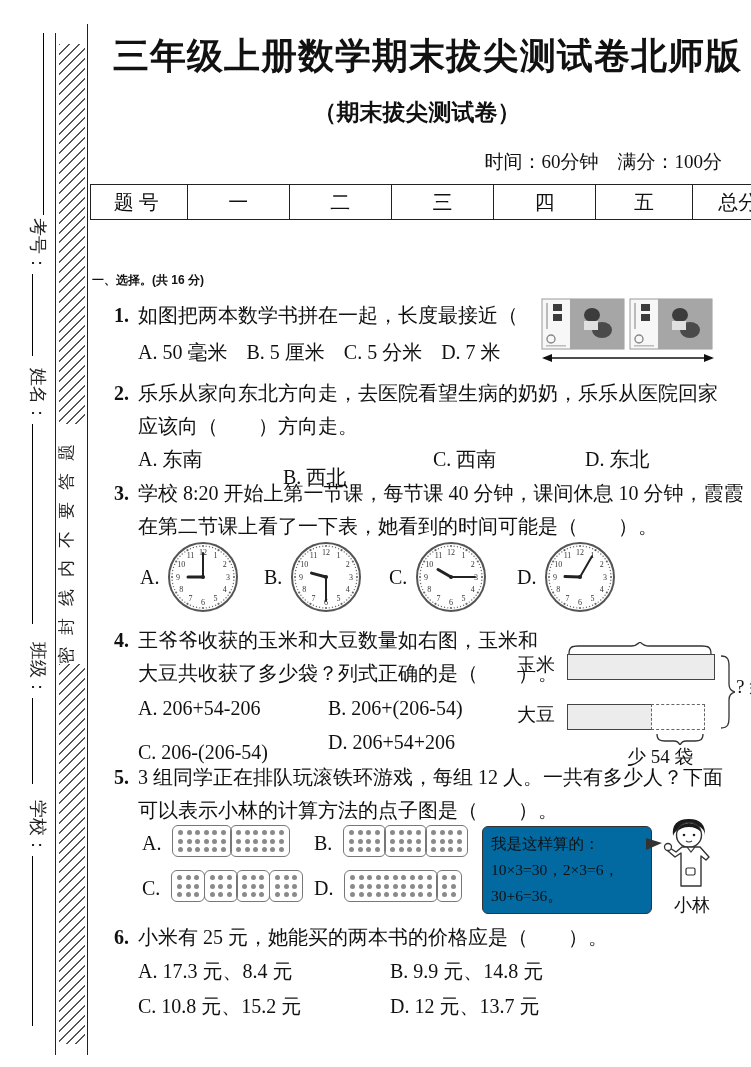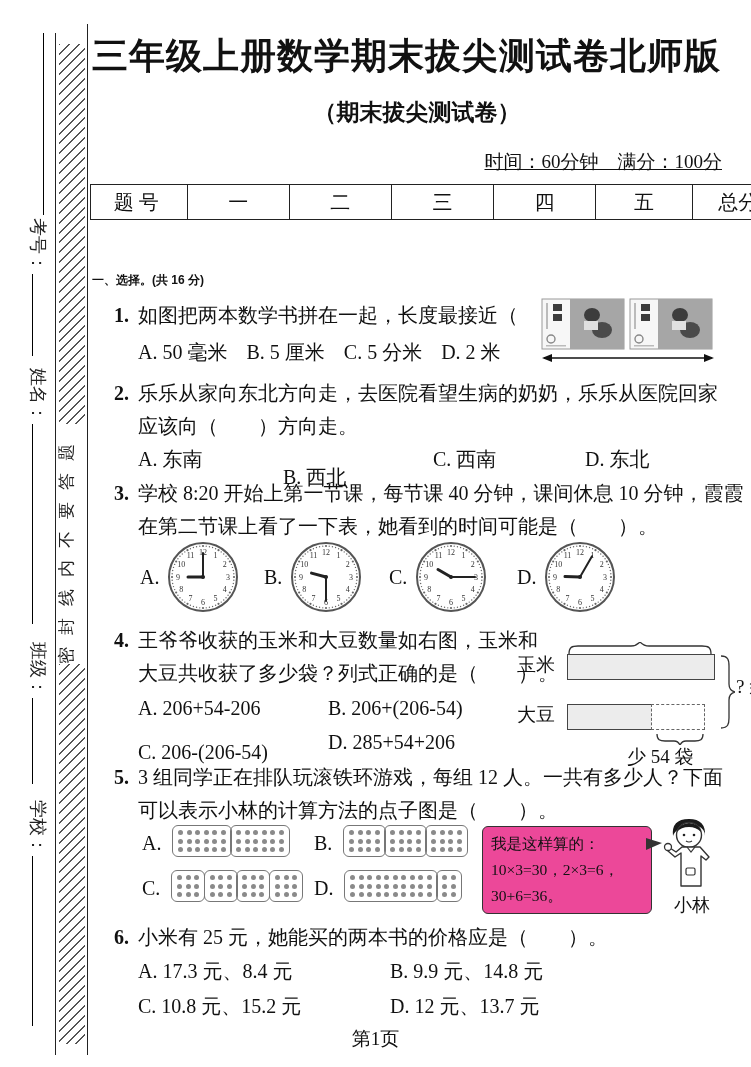--- a/index.html
+++ b/index.html
@@ -19,25 +19,25 @@
              transform-origin:0 0;font-size:17px;letter-spacing:12px;white-space:nowrap;color:#222;}
   .seal-field{position:absolute;left:50px;transform:rotate(90deg);transform-origin:0 0;
               white-space:nowrap;font-size:18px;color:#222;}
   .seal-field .blank{display:inline-block;border-bottom:1.2px solid #000;height:13px;margin-left:2px;}
   .f1{top:218px;width:150px;} .f1 .blank{width:82px;}
   .f2{top:368px;width:272px;} .f2 .blank{width:200px;}
   .f3{top:642px;width:158px;} .f3 .blank{width:86px;}
   .f4{top:800px;width:245px;} .f4 .blank{width:170px;}
 
   
-  .title{position:absolute;top:32px;left:92px;width:650px;text-align:left;
+  .title{position:absolute;top:32px;left:92px;width:650px;text-align:right;
          font-family:"Liberation Sans",sans-serif;font-weight:900;font-size:36px;letter-spacing:1px;}
   .subtitle{position:absolute;top:97px;left:92px;width:650px;text-align:center;
             font-family:"Liberation Sans",sans-serif;font-weight:700;font-size:23px;}
-  .info{position:absolute;top:149px;left:92px;width:630px;text-align:right;font-size:19px;text-decoration:underline;}
+  .info{position:absolute;top:149px;left:92px;width:630px;text-align:right;font-size:19px;}
 
   
   table.score{position:absolute;top:184px;left:90px;border-collapse:collapse;width:695px;}
   table.score td{border:1.7px solid #222;height:34px;text-align:center;font-size:20px;padding:0;}
   table.score td.lbl{letter-spacing:5px;}
 
   
   .content{position:absolute;left:90px;top:0;width:660px;font-size:20px;line-height:30px;}
   .sec{position:absolute;top:265px;left:2px;font-family:"Liberation Sans",sans-serif;
        font-weight:700;font-size:12px;}
@@ -77,21 +77,21 @@
 
   
   .dot-item{position:absolute;display:flex;align-items:flex-start;gap:12px;}
   .di0{left:52px;top:63px;} .di1{left:224px;top:63px;}
   .di2{left:52px;top:108px;} .di3{left:224px;top:108px;}
   .dot-item .opt-label{line-height:36px;}
   .dotbox{display:inline-flex;}
   .dotgroup{border:1.3px solid #777;border-radius:6px;padding:4px 5px;display:grid;gap:3.5px;margin-left:-1.3px;}
   .dot{width:5px;height:5px;border-radius:50%;background:#8a8a8a;}
   .bubble{position:absolute;left:392px;top:64px;width:152px;border:1.5px solid #333;border-radius:6px;
-          padding:4px 8px;font-size:15.5px;line-height:26px;background:#ec4899;}
+          padding:4px 8px;font-size:15.5px;line-height:26px;background:#0369a1;}
   .bubble-tail{position:absolute;left:556px;top:76px;width:0;height:0;
                border-left:16px solid #333;border-top:5px solid transparent;border-bottom:7px solid transparent;}
   .boy{position:absolute;left:566px;top:54px;}
   .boy-name{position:absolute;left:570px;top:128px;width:64px;text-align:center;font-size:18px;}
 
   .footer{position:absolute;top:1026px;left:0;width:751px;text-align:center;font-size:19px;}
 </style>
 </head>
 <body>
 
@@ -135,21 +135,21 @@
   </tbody>
     </table>
 
   <div class="content">
     <div class="sec">一、选择。(共 16 分)</div>
 
     <div class="q" id="q1">
       <span class="qnum">1.</span>
       <span class="qline">如图把两本数学书拼在一起，长度最接近（　　）。</span>
       <div class="opts-inline">
-        <span>A. 50 毫米</span><span>B. 5 厘米</span><span>C. 5 分米</span><span>D. 2 米</span>
+        <span>A. 50 毫米</span><span>B. 5 厘米</span><span>C. 5 分米</span><span>D. 7 米</span>
       </div>
     </div>
 
     <div class="q" id="q2">
       <span class="qnum">2.</span>
       <span class="qline">乐乐从家向东北方向走，去医院看望生病的奶奶，乐乐从医院回家</span>
       <span class="qline l2">应该向（　　）方向走。</span>
       <span class="opt oa">A. 东南</span>
       <span class="opt ob">B. 西北</span>
       <span class="opt oc">C. 西南</span>
@@ -486,21 +486,21 @@
         </div>
     </div>
 
     <div class="q" id="q4">
       <span class="qnum">4.</span>
       <span class="qline">王爷爷收获的玉米和大豆数量如右图，玉米和</span>
       <span class="qline l2">大豆共收获了多少袋？列式正确的是（　　）。</span>
       <span class="opt oa">A. 206+54-206</span>
       <span class="opt ob">B. 206+(206-54)</span>
       <span class="opt oc">C. 206-(206-54)</span>
-      <span class="opt od">D. 285+54+206</span>
+      <span class="opt od">D. 206+54+206</span>
     </div>
 
     <div class="q" id="q5">
       <span class="qnum">5.</span>
       <span class="qline">3 组同学正在排队玩滚铁环游戏，每组 12 人。一共有多少人？下面</span>
       <span class="qline l2">可以表示小林的计算方法的点子图是（　　）。</span>
       <div class="dot-item di0">
           <span class="opt-label">A.</span>
           <span class="dotbox">
             <span class="dotgroup" style="grid-template-columns: repeat(6, 5px);">
@@ -761,14 +761,13 @@
     <svg class="brace-right" width="14" height="76" viewBox="0 0 14 76">
       <path d="M0,2 C7,2 8,6 8,12 L8,30 C8,35 10,37 14,38 C10,39 8,41 8,46 L8,64 C8,70 7,74 0,74" fill="none" stroke="#333" stroke-width="1.3"></path>
     </svg>
     <div class="q-label">? 袋</div>
     <svg class="brace-bottom" width="50" height="11" viewBox="0 0 50 11">
       <path d="M2,0 C2,6 5,7 10,7 L19,7 C22,7 24,9 25,11 C26,9 28,7 31,7 L40,7 C45,7 48,6 48,0" fill="none" stroke="#333" stroke-width="1.3"></path>
     </svg>
     <div class="b-label">少 54 袋</div>
   </div>
 
-  <div class="footer">第1页</div>
 </div>
 
 </body></html>

